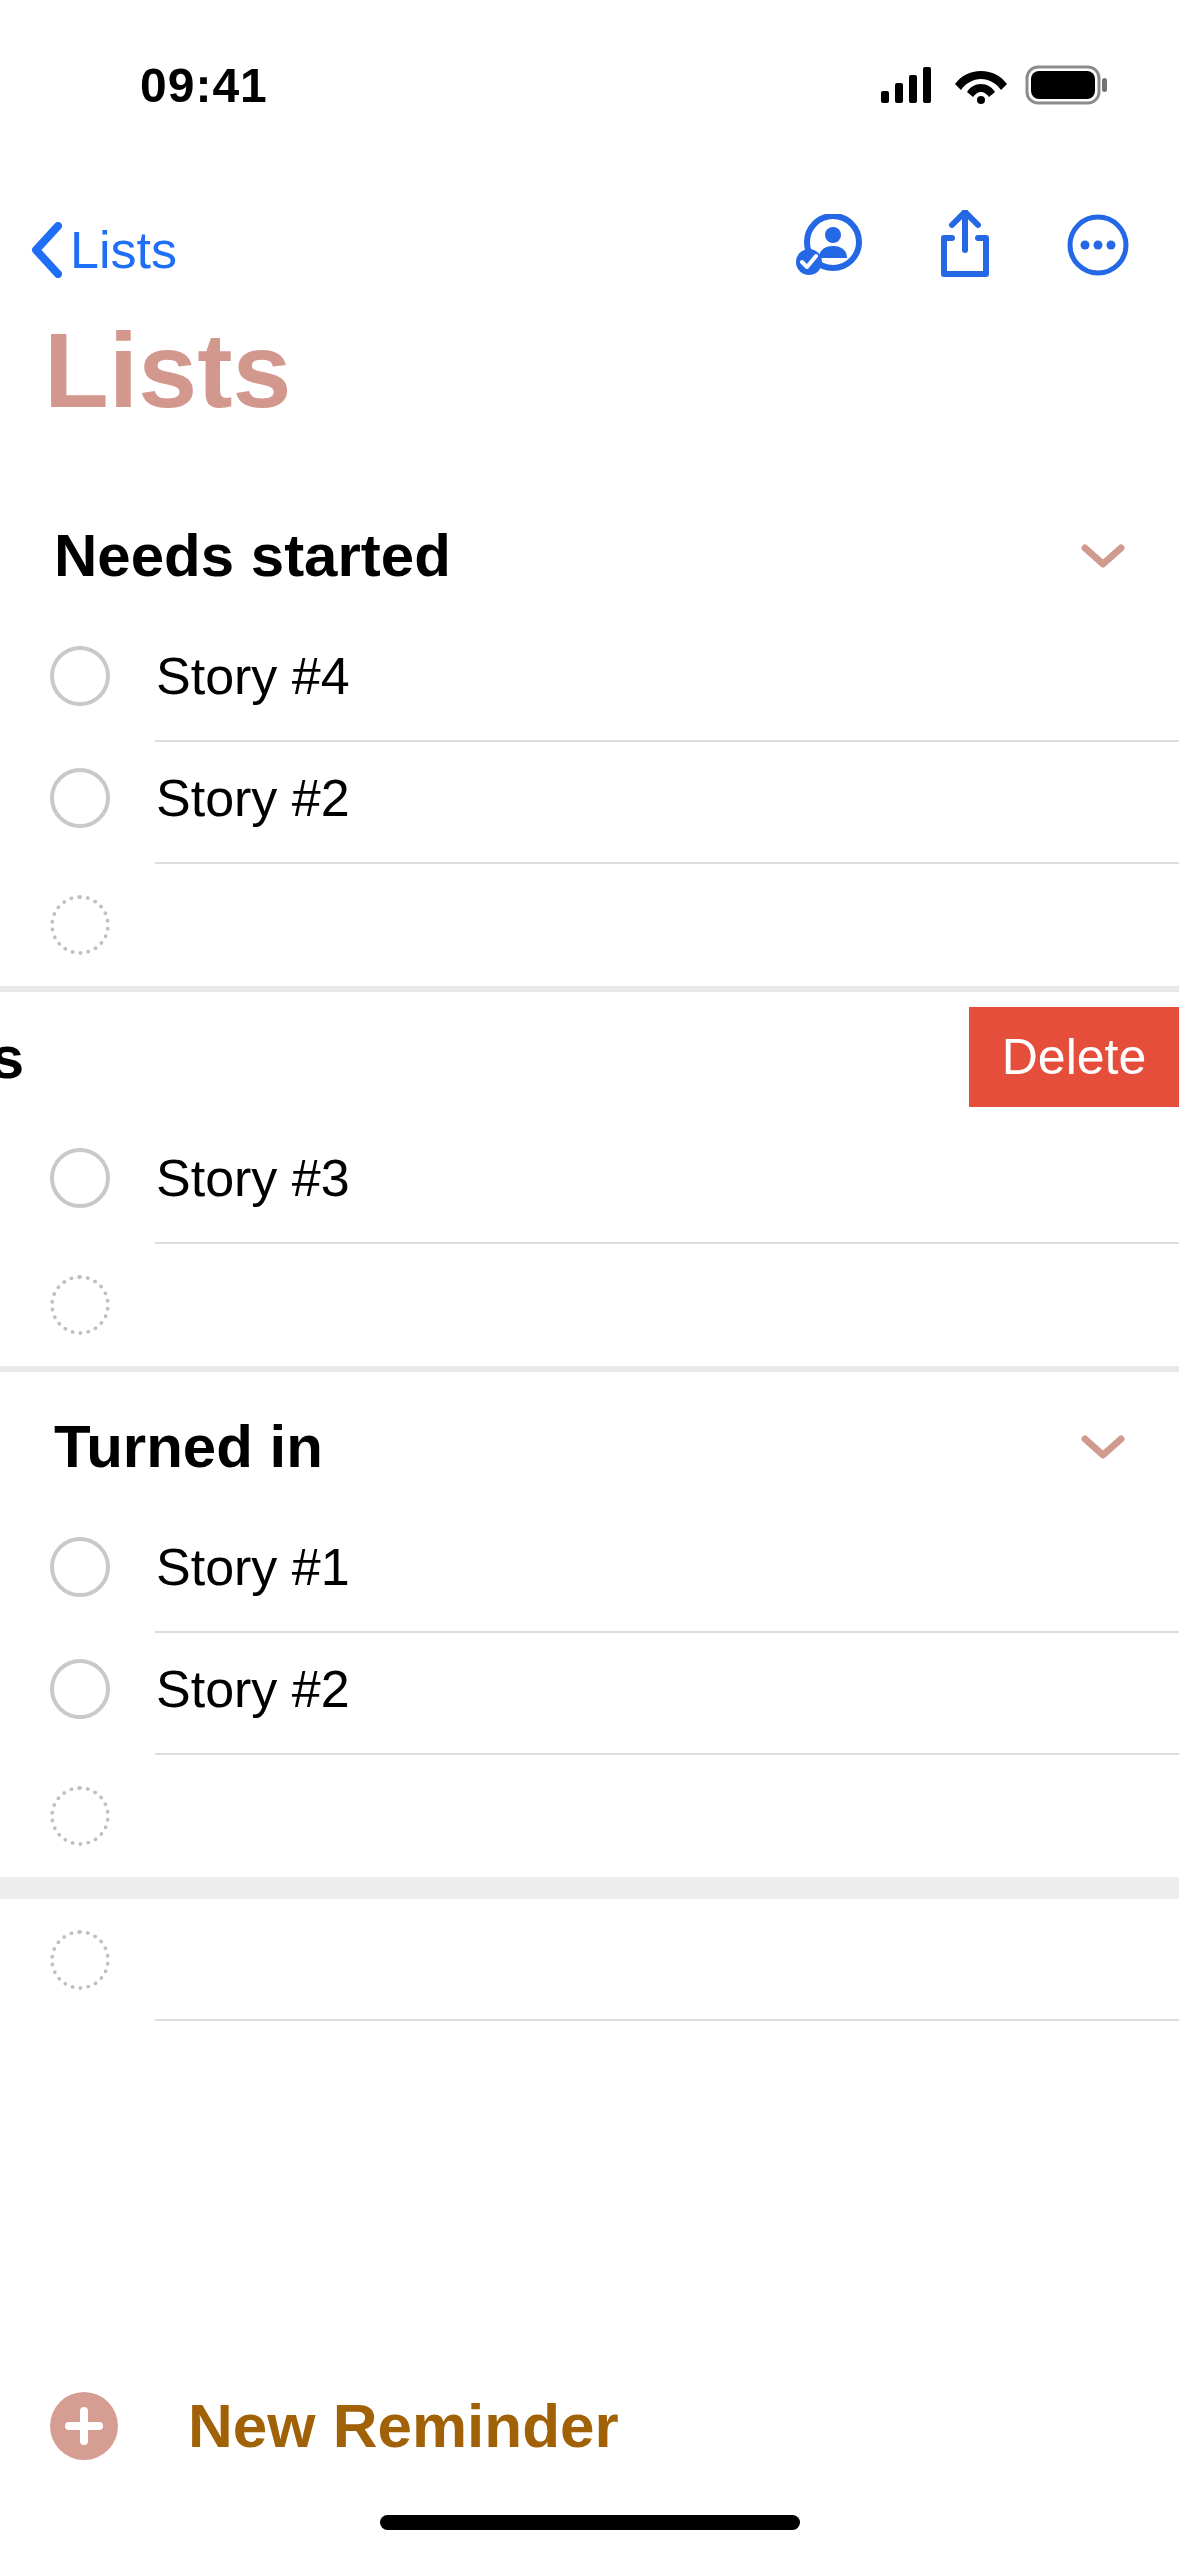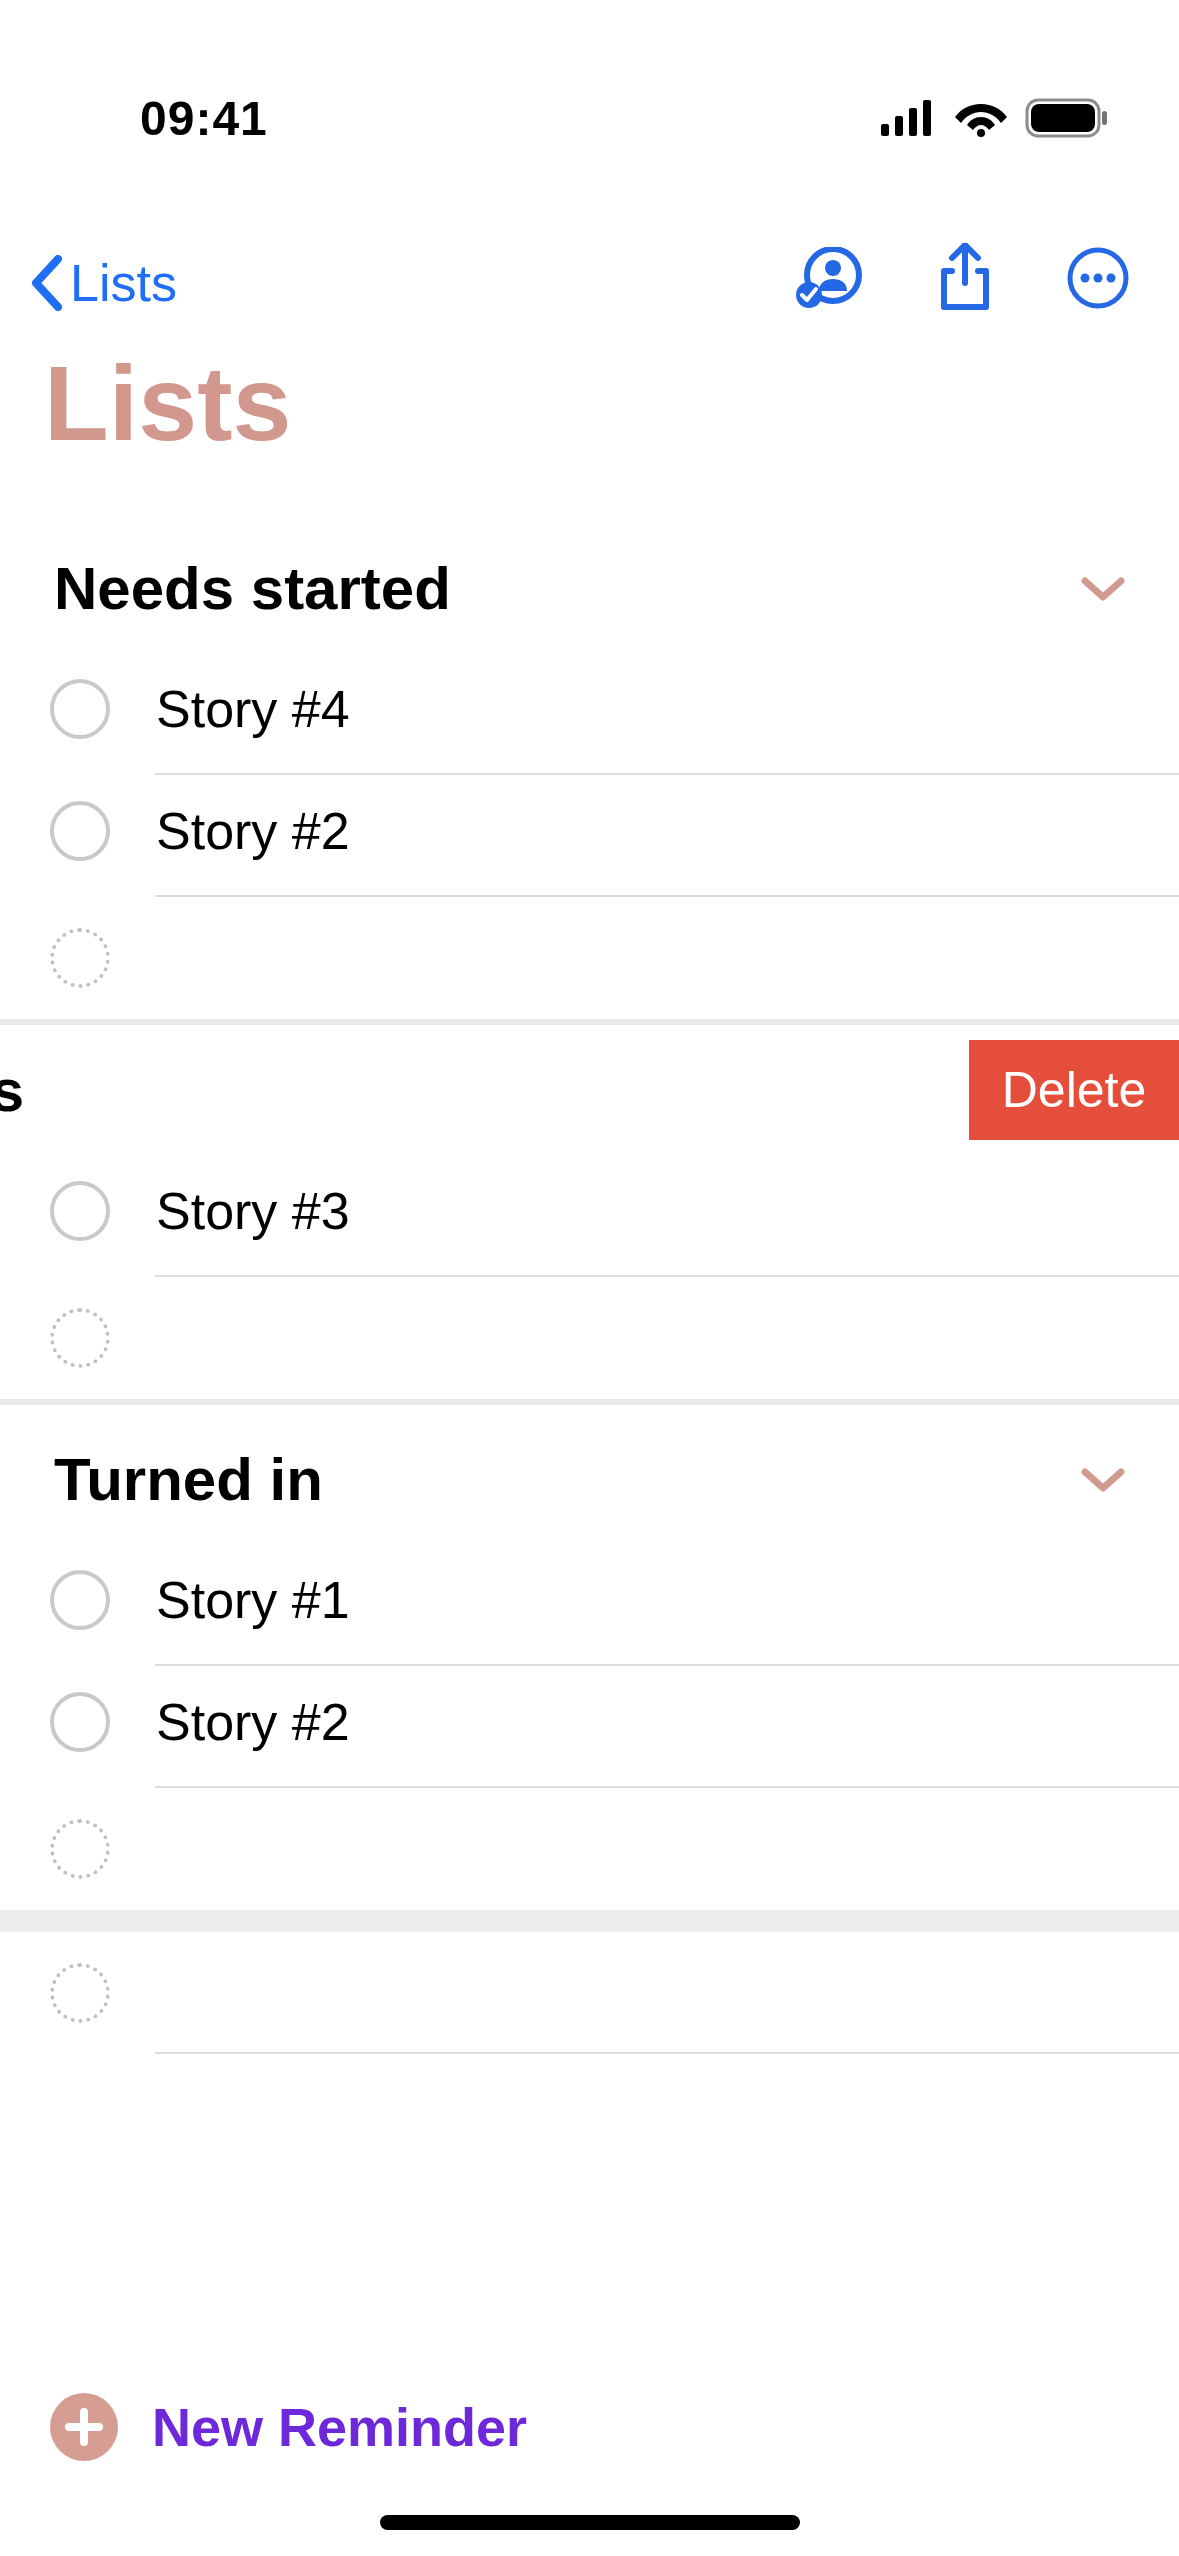--- a/index.html
+++ b/index.html
@@ -16,21 +16,20 @@
       position: relative;
       overflow: hidden;
     }
     
     .status-bar {
       display: flex;
       align-items: center;
       justify-content: space-between;
       padding: 40px 70px 0 140px;
       height: 130px;
-      margin-top: 33px;
     }
     .status-time {
       font-size: 48px;
       font-weight: 600;
       letter-spacing: 1px;
       color: #000;
     }
     .status-icons {
       display: flex;
       align-items: center;
@@ -176,23 +175,24 @@
     .plus-circle {
       width: 68px;
       height: 68px;
       border-radius: 50%;
       background: #d69d93;
       display: flex;
       align-items: center;
       justify-content: center;
     }
     .new-reminder-text {
-      font-size: 54px;
+      font-size: 62px;
       font-weight: 600;
-      color: #6d28d9;
+      color: #a16207;
+      margin-left: 36px;
     }
     
     .home-indicator {
       position: absolute;
       bottom: 26px;
       left: 50%;
       transform: translateX(-50%);
       width: 420px;
       height: 15px;
       background: #000;

